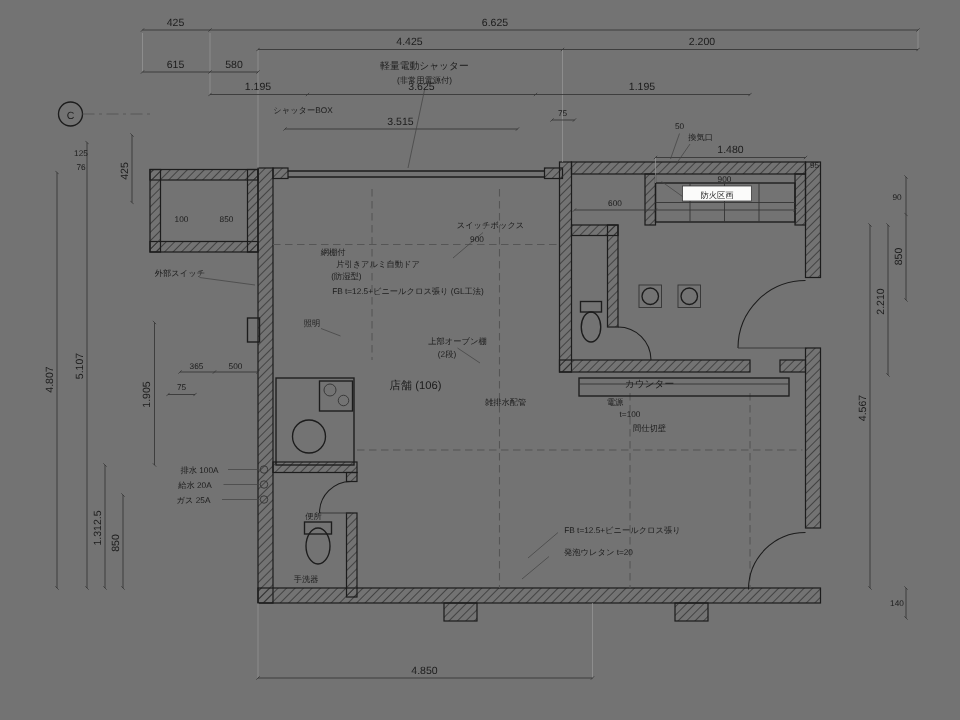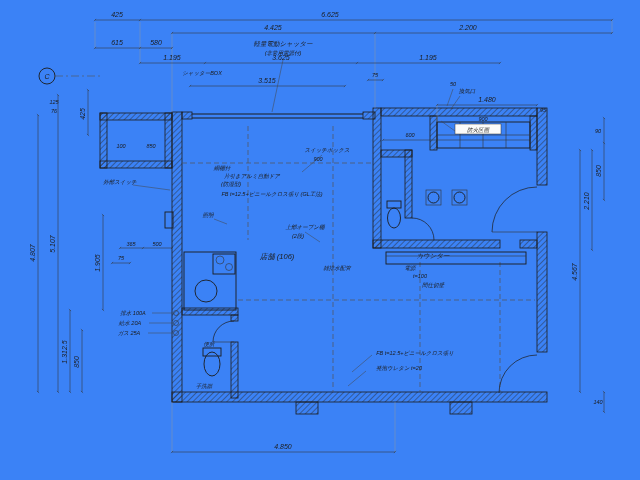--- a/index.html
+++ b/index.html
@@ -1,16 +1,16 @@
 <!DOCTYPE html>
 <html><head>
 <meta charset="utf-8">
 <style>
   html,body{margin:0;padding:0;background:#e8e8e8;}
-  .page{width:640px;height:480px;background:#3b82f6;position:relative;overflow:hidden;font-style:italic;}
+  .page{width:640px;height:480px;background:#737373;position:relative;overflow:hidden;}
   svg{display:block;}
   text{font-family:"Liberation Sans","DejaVu Sans",sans-serif;fill:#1c1c1c;}
   .dim{font-size:7px;text-anchor:middle;}
   .dim-sm{font-size:5.5px;text-anchor:middle;}
   .note{font-size:6.5px;text-anchor:middle;}
   .note-sm{font-size:5.5px;text-anchor:middle;}
   .room{font-size:7.5px;text-anchor:middle;}
   .wall{stroke:#1c1c1c;stroke-width:0.8;}
   .fix{fill:none;stroke:#1c1c1c;stroke-width:0.9;}
   .fix-thin{fill:none;stroke:#333;stroke-width:0.6;}

